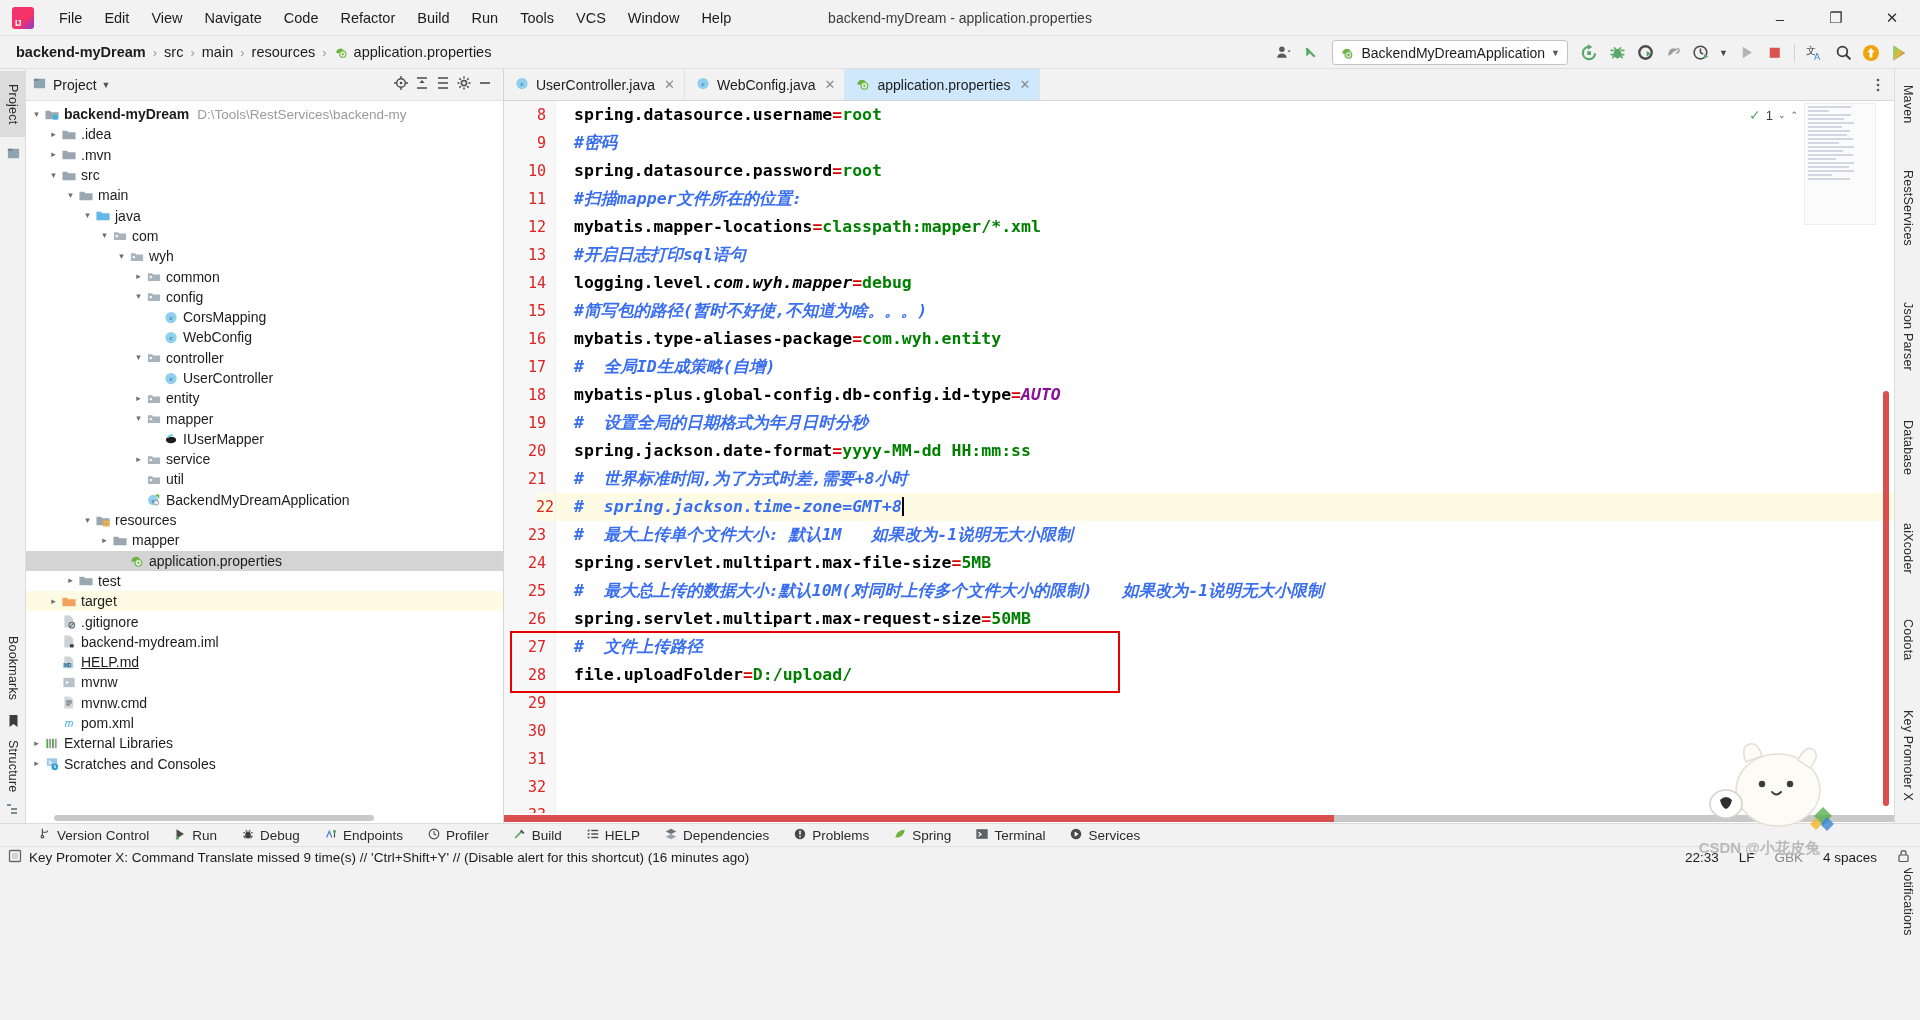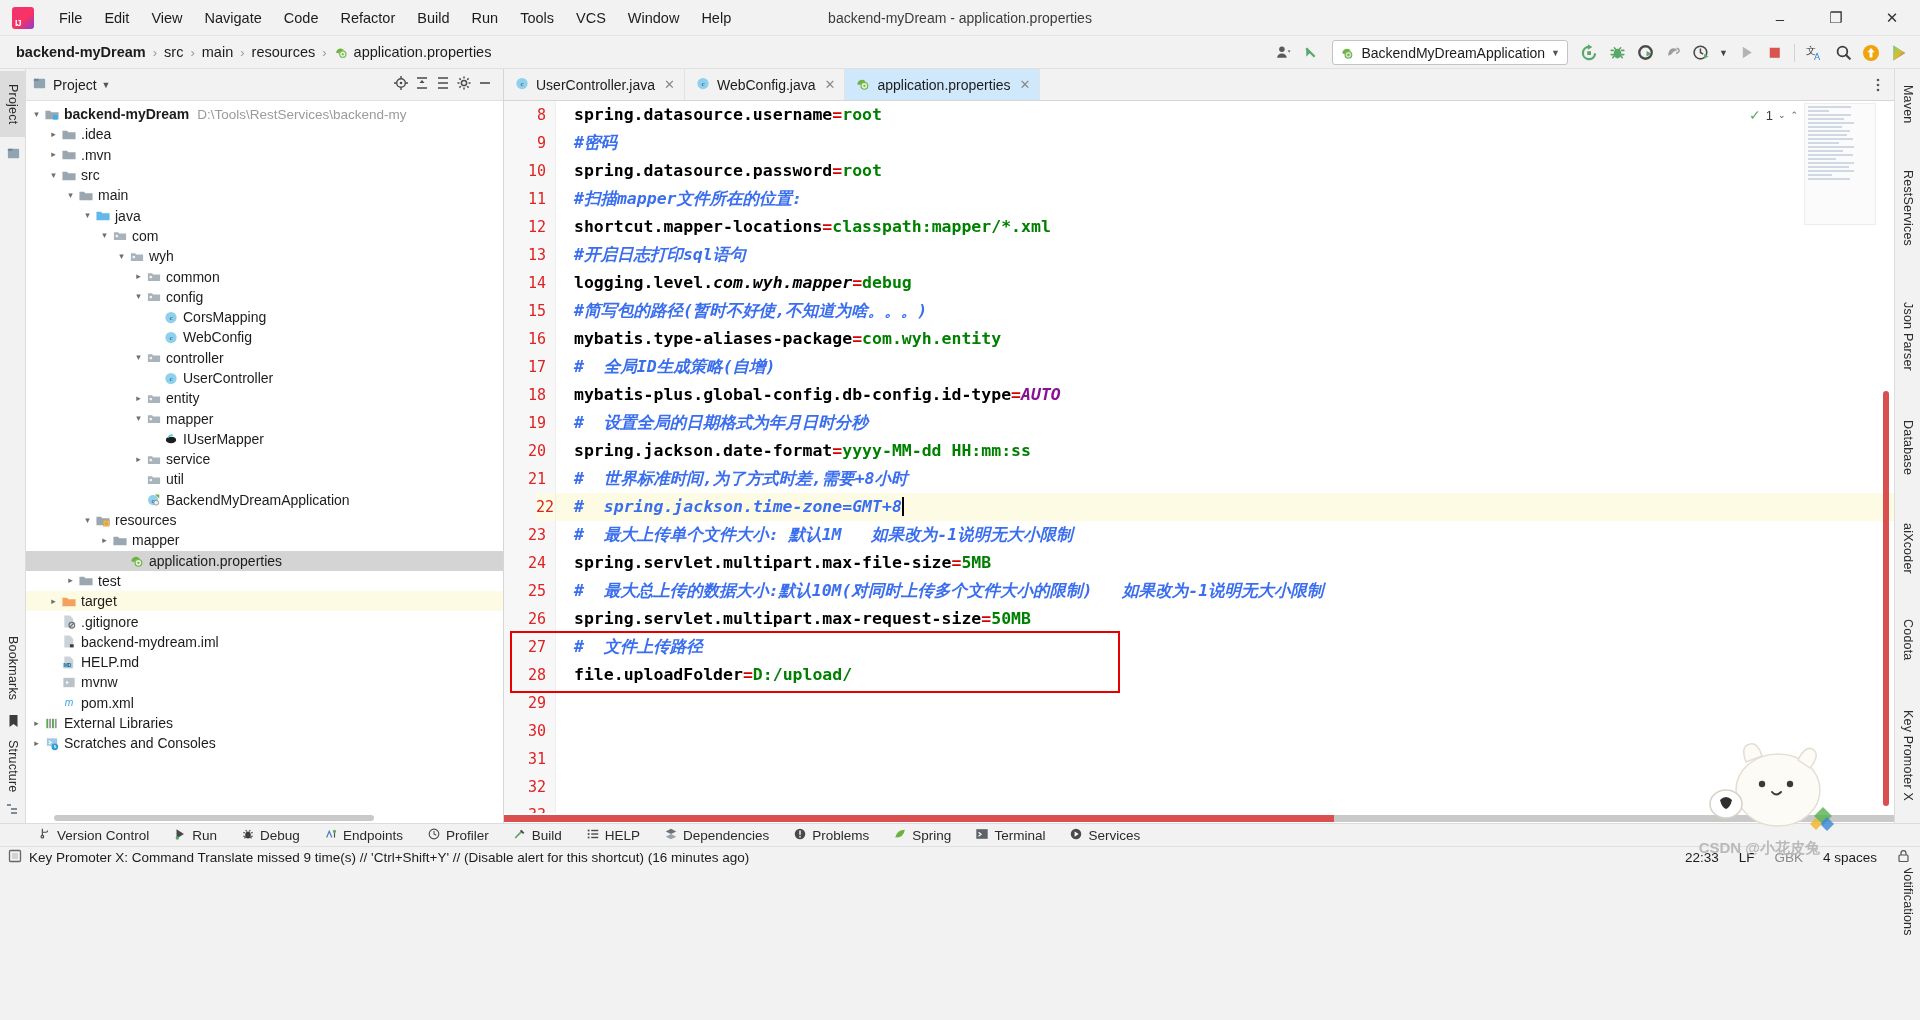--- a/index.html
+++ b/index.html
@@ -710,40 +710,50 @@
         <div class="tr" style="padding-left: 21px;">
           <span class="arrow none"></span>
           <span class="ico">
             <svg width="16" height="15" viewBox="0 0 16 16">
               <path d="M3 1.5h6l3.5 3.5v9.5H3z" fill="#ccd3d8"></path>
               <rect x="9" y="11" width="4" height="3.2" fill="#3b3b3b"></rect>
             </svg>
           </span>
           <span class="lbl">backend-mydream.iml</span>
         </div>
-        <div class="tr" style="padding-left: 21px;">
+        <div class="tr" style="padding-left: 21px; text-decoration: underline;">
           <span class="arrow none"></span>
           <span class="ico">
             <svg width="16" height="15" viewBox="0 0 16 16">
               <path d="M3 1.5h6l3.5 3.5v9.5H3z" fill="#ccd3d8"></path>
               <rect x="1.5" y="8.5" width="10" height="5" fill="#8ecff0"></rect>
               <text x="6.5" y="12.7" text-anchor="middle" font-size="5" font-family="Liberation Sans" fill="#123">MD</text>
             </svg>
           </span>
           <span class="lbl">HELP.md</span>
         </div>
         <div class="tr" style="padding-left: 21px;">
           <span class="arrow none"></span>
           <span class="ico">
             <svg width="16" height="15" viewBox="0 0 16 16">
               <rect x="2" y="3" width="12" height="10" fill="#b9c2c8"></rect>
               <path d="M5 6.2 L8 8 L5 9.8z" fill="#fff"></path>
             </svg>
           </span>
           <span class="lbl">mvnw</span>
+        </div>
+        <div class="tr" style="padding-left: 21px;">
+          <span class="arrow none"></span>
+          <span class="ico">
+            <svg width="16" height="15" viewBox="0 0 16 16">
+              <path d="M3 1.5h6l3.5 3.5v9.5H3z" fill="#d2d8dc"></path>
+              <path d="M5 6.5h6M5 8.5h6M5 10.5h4" stroke="#6a7278" stroke-width="1.2"></path>
+            </svg>
+          </span>
+          <span class="lbl">mvnw.cmd</span>
         </div>
         <div class="tr" style="padding-left: 21px;">
           <span class="arrow none"></span>
           <span class="ico">
             <svg width="16" height="15" viewBox="0 0 16 16">
               <text x="8" y="12" text-anchor="middle" font-size="11" font-style="italic" font-family="Liberation Sans" fill="#3ea6dd">m</text>
             </svg>
           </span>
           <span class="lbl">pom.xml</span>
         </div>
@@ -841,21 +851,21 @@
           <div class="gl">30</div>
           <div class="gl">31</div>
           <div class="gl">32</div>
           <div class="gl">33</div>
         </div>
       <div class="code" id="code">
           <div class="cl"><span class="k">spring.datasource.username</span><span class="eq">=</span><span class="v">root</span></div>
           <div class="cl"><span class="cmt">#密码</span></div>
           <div class="cl"><span class="k">spring.datasource.password</span><span class="eq">=</span><span class="v">root</span></div>
           <div class="cl"><span class="cmt">#扫描mapper文件所在的位置:</span></div>
-          <div class="cl"><span class="k">shortcut.mapper-locations</span><span class="eq">=</span><span class="v">classpath:mapper/*.xml</span></div>
+          <div class="cl"><span class="k">mybatis.mapper-locations</span><span class="eq">=</span><span class="v">classpath:mapper/*.xml</span></div>
           <div class="cl"><span class="cmt">#开启日志打印sql语句</span></div>
           <div class="cl"><span class="k">logging.level.</span><span class="kit">com.wyh.mapper</span><span class="eq">=</span><span class="v">debug</span></div>
           <div class="cl"><span class="cmt">#简写包的路径(暂时不好使,不知道为啥。。。)</span></div>
           <div class="cl"><span class="k">mybatis.type-aliases-package</span><span class="eq">=</span><span class="v">com.wyh.entity</span></div>
           <div class="cl"><span class="cmt">#  全局ID生成策略(自增)</span></div>
           <div class="cl"><span class="k">mybatis-plus.global-config.db-config.id-type</span><span class="eq">=</span><span class="vit">AUTO</span></div>
           <div class="cl"><span class="cmt">#  设置全局的日期格式为年月日时分秒</span></div>
           <div class="cl"><span class="k">spring.jackson.date-format</span><span class="eq">=</span><span class="v">yyyy-MM-dd HH:mm:ss</span></div>
           <div class="cl"><span class="cmt">#  世界标准时间,为了方式时差,需要+8小时</span></div>
           <div class="cl cur"><span class="cmt">#  spring.jackson.time-zone=GMT+8</span><span class="caret"></span></div>

